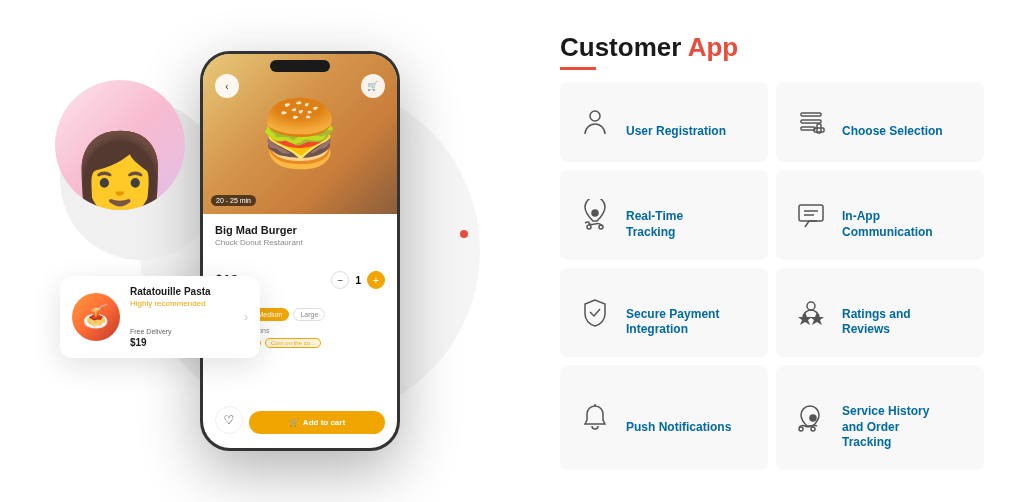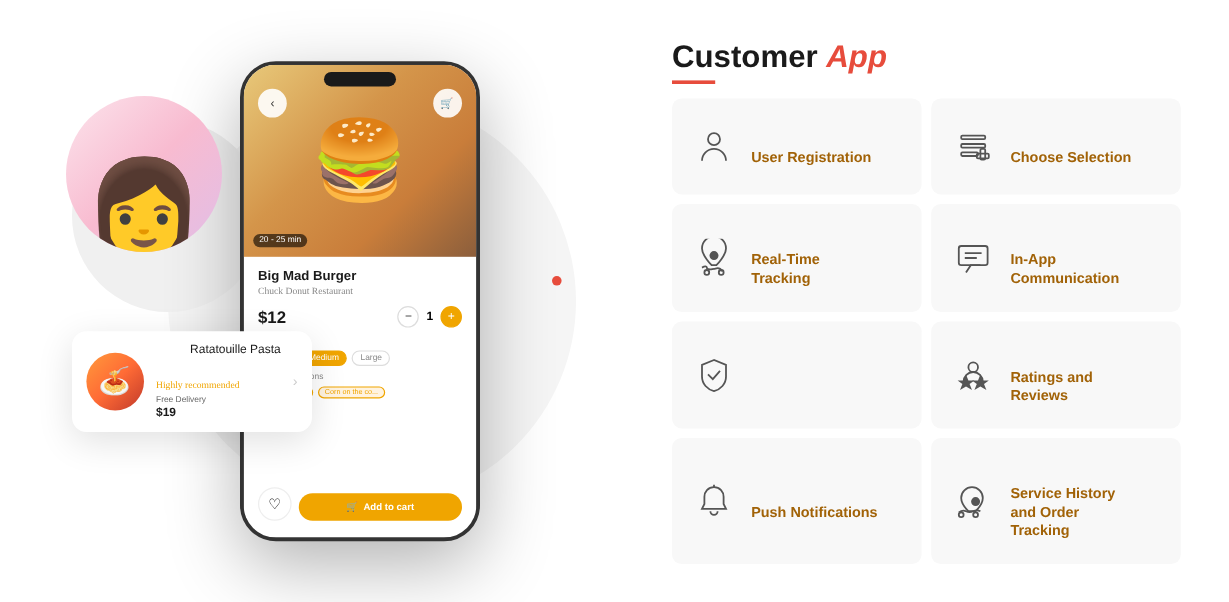--- a/index.html
+++ b/index.html
@@ -142,22 +142,21 @@
     .item-name {
       font-size: 11px;
       font-weight: 700;
       color: #1a1a1a;
       margin-bottom: 2px;
     }
 
     .item-restaurant {
       font-size: 8px;
       color: #888;
-      margin-bottom: 8px;
-      font-family: Liberation Serif, serif;
+      margin-bottom: 24px;
     }
 
     .price-row {
       display: flex;
       align-items: center;
       justify-content: space-between;
       margin-bottom: 8px;
     }
 
     .price {
@@ -302,31 +301,29 @@
       font-size: 22px;
       flex-shrink: 0;
     }
 
     .card-info {
       flex: 1;
     }
 
     .card-name {
       font-size: 10px;
-      font-weight: 400;
+      font-weight: 700;
       color: #1a1a1a;
-      margin-bottom: 19px;
-      text-align: right;
+      margin-bottom: 2px;
     }
 
     .card-sub {
       font-size: 8px;
       color: #f0a500;
-      margin-bottom: 5px;
-      font-family: Liberation Serif, serif;
+      margin-bottom: 20px;
     }
 
     .card-delivery {
       font-size: 7px;
       color: #666;
       margin-bottom: 2px;
     }
 
     .card-price {
       font-size: 10px;
@@ -383,21 +380,20 @@
 
     .section-title {
       font-size: 26px;
       font-weight: 700;
       color: #1a1a1a;
       margin-bottom: 4px;
     }
 
     .section-title .highlight {
       color: #e74c3c;
-      font-style: italic;
     }
 
     .title-underline {
       width: 36px;
       height: 3px;
       background: #e74c3c;
       margin-bottom: 12px;
     }
 
     .section-desc {
@@ -438,21 +434,21 @@
       width: 32px;
       height: 32px;
       stroke: #555;
       fill: none;
       stroke-width: 1.5;
     }
 
     .feature-label {
       font-size: 12px;
       font-weight: 700;
-      color: #a16207;
+      color: #0369a1;
       line-height: 1.3;
       margin-top: 20px;
     }
   </style>
 </head>
 <body>
 
 <div class="left-section">
   <div class="bg-circle-large"></div>
   <div class="bg-circle-small"></div>
@@ -579,20 +575,21 @@
       <div class="feature-label">In-App<br>Communication</div>
     </div>
 
     <div class="feature-card">
       <div class="feature-icon">
         <svg viewBox="0 0 32 32">
             <path d="M16 4L6 8v10c0 6 4.5 10.5 10 12 5.5-1.5 10-6 10-12V8L16 4z"></path>
             <polyline points="11,16 15,20 21,13"></polyline>
           </svg>
       </div>
+      <div class="feature-label">Secure Payment<br>Integration</div>
     </div>
 
     <div class="feature-card">
       <div class="feature-icon">
         <svg viewBox="0 0 32 32">
           <circle cx="16" cy="10" r="4"></circle>
           <path d="M8 22c0-4.4 3.6-8 8-8s8 3.6 8 8"></path>
           <polygon points="5,29 7,24 3,21 8,21 10,16 12,21 17,21 13,24 15,29 10,26" fill="#555" stroke="none"></polygon>
           <polygon points="17,29 19,24 15,21 20,21 22,16 24,21 29,21 25,24 27,29 22,26" fill="#555" stroke="none"></polygon>
         </svg>

